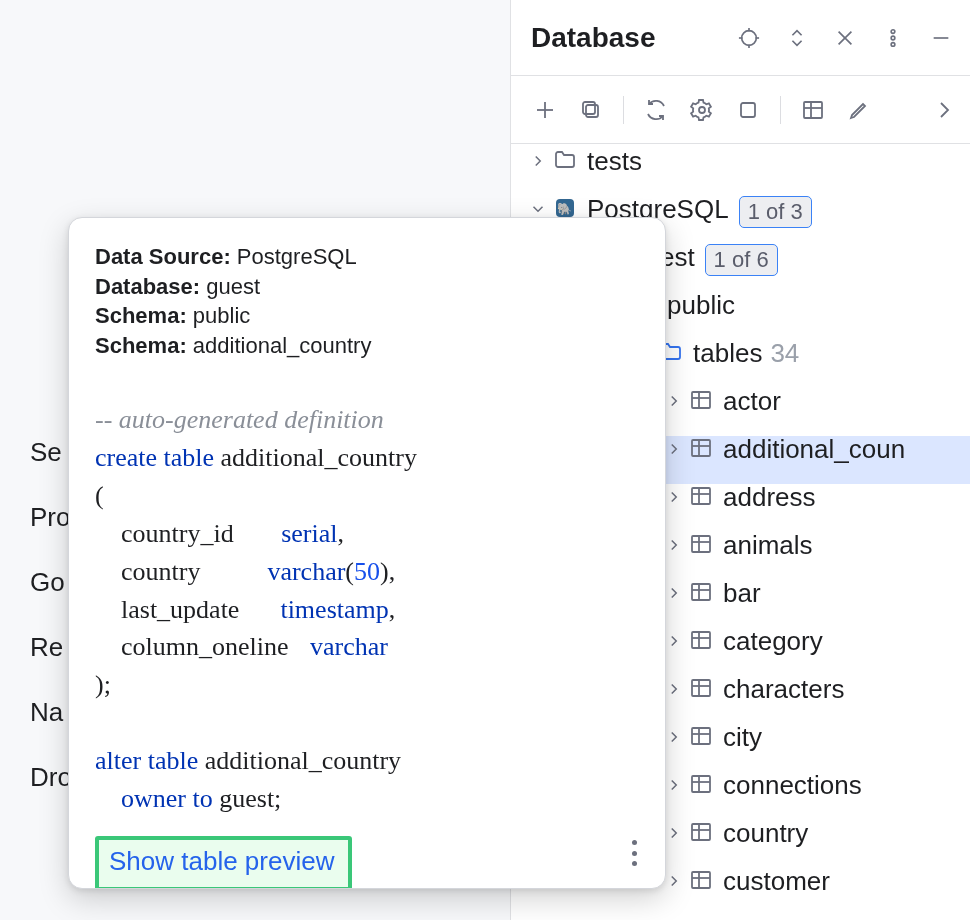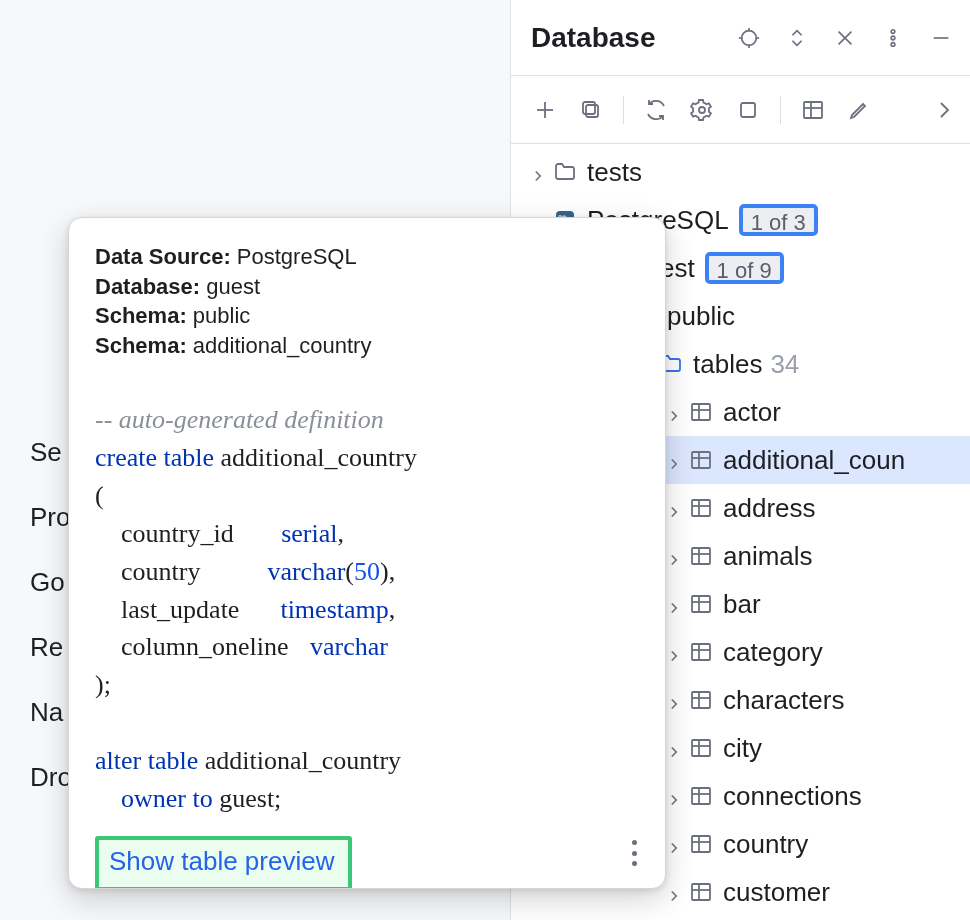--- a/index.html
+++ b/index.html
@@ -48,35 +48,35 @@
     gap: 14px;
     border-bottom: 1px solid #e0e1e4;
   }
   .tb-ic { width:32px; height:32px; display:flex; align-items:center; justify-content:center; color:#6c707e; cursor:pointer; }
   .tb-ic svg { width:24px; height:24px; stroke:#6c707e; fill:none; stroke-width:1.8; }
   .tb-sep { width:1px; height:28px; background:#dcdde1; margin:0 2px; }
 
   
   .tree { padding: 4px 0 0 0; font-size: 26px; line-height: 1; }
   .tree-row {
-    display:flex; align-items:center;
+    display:flex; align-items:flex-start;
     height: 48px;
     padding-right: 0;
     white-space: nowrap;
     overflow: hidden;
   }
   .tree-row.selected { background:#dbe6ff; }
   .arrow { width:18px; height:18px; margin:0 6px 0 0; flex:0 0 18px;}
   .arrow svg { width:18px; height:18px; stroke:#6c707e; stroke-width:2; fill:none; }
   .tree-icon { width:24px; height:24px; margin-right:10px; flex:0 0 24px; display:flex; align-items:center; justify-content:center;}
   .tree-icon svg { width:24px; height:24px; }
   .tree-label { color:#1e1f22; }
   .badge {
     margin-left:10px; padding:0 8px;
-    background:#edeef1; border:4px solid #3b82f6; border-radius:5px;
+    background:#edeef1; border:1px solid #3b82f6; border-radius:5px;
     font-size:22px; color:#5a5d6b;
     height:32px; line-height:30px;
   }
   .count { margin-left:8px; color:#9aa0aa; }
 
   .ind-0{padding-left:18px;}
   .ind-1{padding-left:62px;}
   .ind-2{padding-left:98px;}
   .ind-3{padding-left:124px;}
   .ind-4{padding-left:154px;}
@@ -256,21 +256,21 @@
             <polyline points="6 9 12 15 18 9"></polyline>
           </svg></span>
         <span class="tree-icon">
           <svg viewBox="0 0 24 24" fill="none" stroke="#6c707e" stroke-width="1.8">
             <ellipse cx="12" cy="6" rx="8" ry="3"></ellipse>
             <path d="M4 6v12c0 1.7 3.6 3 8 3s8-1.3 8-3V6"></path>
             <path d="M4 12c0 1.7 3.6 3 8 3s8-1.3 8-3"></path>
           </svg>
         </span>
         <span class="tree-label">guest</span>
-        <span class="badge">1 of 9</span>
+        <span class="badge">1 of 6</span>
       </div>
       <div class="tree-row ind-2">
         <span class="arrow"><svg viewBox="0 0 24 24">
             <polyline points="6 9 12 15 18 9"></polyline>
           </svg></span>
         <span class="tree-icon">
           <svg viewBox="0 0 24 24" fill="none" stroke="#6c707e" stroke-width="1.8">
             <rect x="3" y="3" width="7" height="7"></rect>
             <rect x="14" y="3" width="7" height="7"></rect>
             <rect x="3" y="14" width="7" height="7"></rect>

